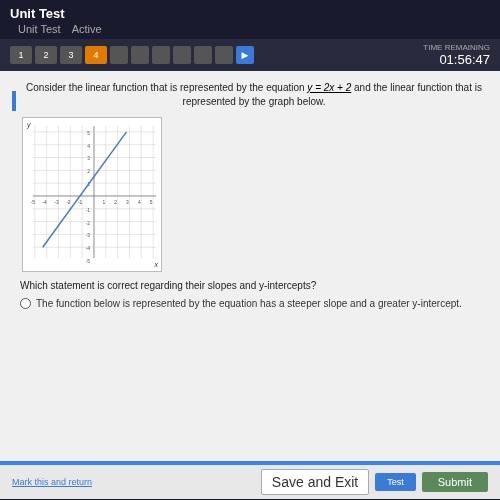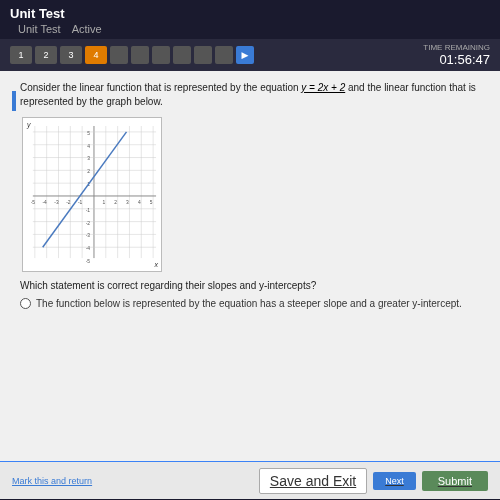--- a/index.html
+++ b/index.html
@@ -88,20 +88,21 @@
       margin: 0;
       padding: 10px 12px;
       height: 390px;
       overflow: hidden;
     }
     .question-text {
       font-size: 10px;
       color: #222;
       margin-bottom: 8px;
       line-height: 1.4;
+      text-align: center;
     }
     .equation {
       font-style: italic;
       color: #000;
     }
     .underlined {
       text-decoration: underline;
     }
     .graph-area {
       background: #fff;
@@ -156,23 +157,22 @@
       font-size: 10px;
       color: #333;
       line-height: 1.4;
     }
     .bottom-bar {
       background: #e8e8e8;
       padding: 7px 12px;
       display: flex;
       align-items: center;
       justify-content: space-between;
-      border-top: 1px solid #3b82f6;
+      border-top: 4px solid #3b82f6;
       height: 38px;
-      text-decoration: underline;
     }
     .mark-link {
       color: #3a7bd5;
       font-size: 9px;
       text-decoration: underline;
       cursor: pointer;
     }
     .bottom-buttons {
       display: flex;
       gap: 6px;
@@ -320,16 +320,16 @@
       <div class="radio-circle"></div>
       <span class="radio-text">The function below is represented by the equation has a steeper slope and a greater y-intercept.</span>
     </div>
   </div>
 </div>
 
 <div class="bottom-bar">
   <span class="mark-link">Mark this and return</span>
   <div class="bottom-buttons">
     <button class="btn-save">Save and Exit</button>
-    <button class="btn-next">Next</button>
+    <button class="btn-next">Test</button>
     <button class="btn-submit">Submit</button>
   </div>
 </div>
 
 </body></html>

